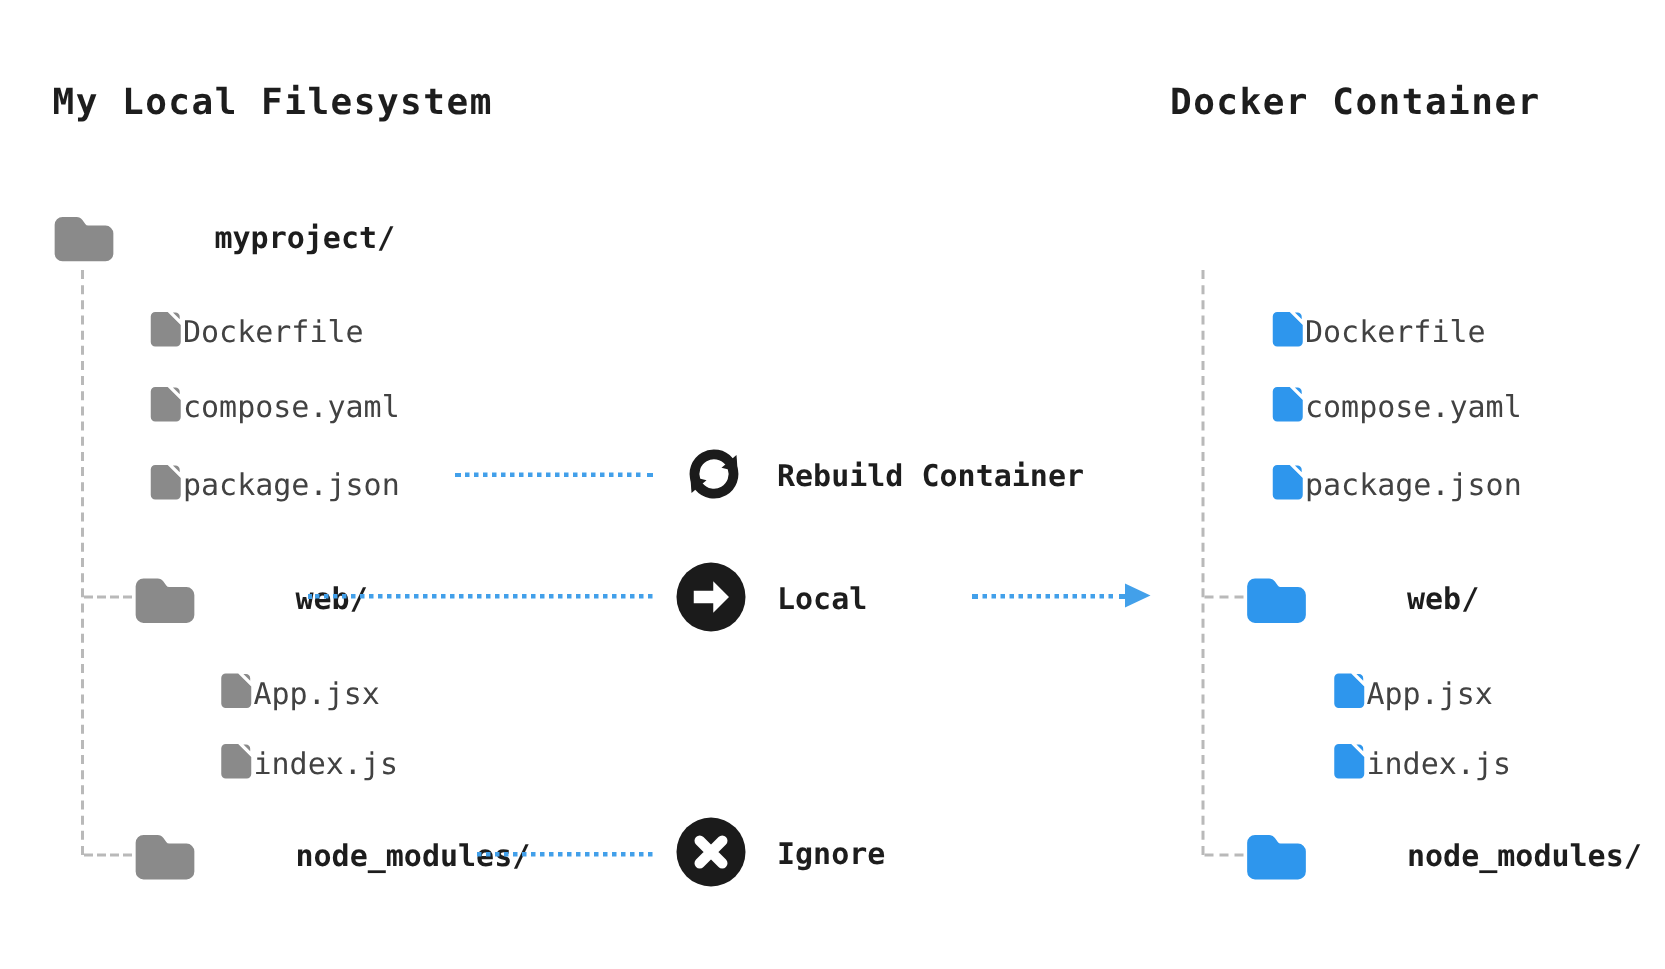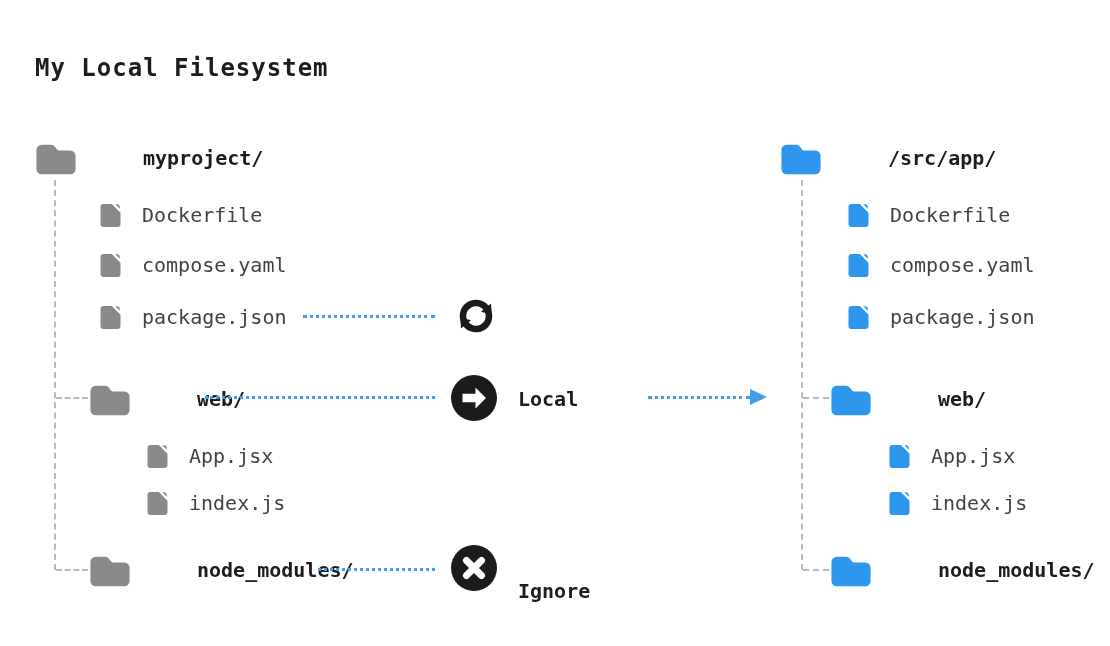--- a/index.html
+++ b/index.html
@@ -6,21 +6,21 @@
   .canvas{
     position:relative;width:1110px;height:646px;background:#ffffff;overflow:hidden;
     font-family:"DejaVu Sans Mono","Liberation Mono",monospace;
   }
   .heading{
     position:absolute;font-size:24px;font-weight:bold;color:#1d1d1d;
     letter-spacing:1px;white-space:pre;
   }
   .row{position:absolute;display:flex;align-items:center;height:36px;}
   .row.folder-row{gap:18px;}
-  .row.file-row{gap:20px;}
+  .row.file-row{align-items:flex-end;}
   .folder-label{font-size:20px;font-weight:bold;color:#1d1d1d;white-space:pre;padding-left:48px;}
   .file-label{font-size:20px;color:#424242;white-space:pre;}
   .icon-folder{width:42px;height:35px;flex:none;}
   .icon-file{width:23px;height:27px;flex:none;}
   .gray{color:#8a8a8a;}
   .blue{color:#2e96ed;}
   .black{color:#1b1b1b;}
   .action-icon{position:absolute;width:48px;height:48px;}
   .action-label{position:absolute;font-size:20px;font-weight:bold;color:#1d1d1d;line-height:24px;white-space:pre;}
   .dot-line{position:absolute;height:0;border-top:3px dotted #42a0ea;}
@@ -64,20 +64,21 @@
     <symbol id="sym-x-circle" viewBox="0 0 48 48">
       <circle cx="24" cy="24" r="23" fill="currentColor"></circle>
       <path fill="none" stroke="#ffffff" stroke-width="7" stroke-linecap="round" d="M16.5 16.5 L31.5 31.5 M31.5 16.5 L16.5 31.5"></path>
     </symbol>
   </defs>
 </svg>
 
 <div class="canvas">
 
   <div class="heading" style="left:35px;top:54px;">My Local Filesystem</div>
+  <div class="heading" style="left:780px;top:54px;">Docker Container</div>
 
   <div class="dash-v" style="left:54px;top:180px;height:390px;"></div>
   <div class="dash-h" style="left:56px;top:397px;width:32px;"></div>
   <div class="dash-h" style="left:56px;top:569px;width:32px;"></div>
 
   <div class="row folder-row" style="left:35px;top:140px;">
     <svg class="icon-folder gray">
         <use href="#sym-folder"></use>
       </svg>
     <span class="folder-label">myproject/</span>
@@ -125,44 +126,39 @@
     <span class="folder-label">node_modules/</span>
   </div>
 
   <div class="dot-line" style="left:303px;top:315px;width:132px;"></div>
   <div class="dot-line" style="left:205px;top:396px;width:230px;"></div>
   <div class="dot-line" style="left:318px;top:568px;width:117px;"></div>
 
   <svg class="action-icon black" style="left:452px;top:292px;">
       <use href="#sym-refresh"></use>
     </svg>
+  <div class="action-label" style="left:518px;top:305px;">Rebuild Container</div>
 
   <svg class="action-icon black" style="left:450px;top:374px;">
       <use href="#sym-arrow-circle"></use>
     </svg>
   <div class="action-label" style="left:518px;top:387px;">Local</div>
 
   <svg class="action-icon black" style="left:450px;top:544px;">
       <use href="#sym-x-circle"></use>
     </svg>
-  <div class="action-label" style="left:518px;top:557px;margin-top:22px;">Ignore</div>
+  <div class="action-label" style="left:518px;top:557px;">Ignore</div>
 
   <div class="dot-line" style="left:648px;top:396px;width:102px;"></div>
   <div class="arrow-head" style="left:750px;top:389px;"></div>
 
   <div class="dash-v" style="left:801px;top:180px;height:390px;"></div>
   <div class="dash-h" style="left:803px;top:397px;width:26px;"></div>
   <div class="dash-h" style="left:803px;top:569px;width:26px;"></div>
 
-  <div class="row folder-row" style="left:780px;top:140px;">
-    <svg class="icon-folder blue">
-        <use href="#sym-folder"></use>
-      </svg>
-    <span class="folder-label">/src/app/</span>
-  </div>
   <div class="row file-row" style="left:847px;top:197px;">
     <svg class="icon-file blue">
         <use href="#sym-file"></use>
       </svg>
     <span class="file-label">Dockerfile</span>
   </div>
   <div class="row file-row" style="left:847px;top:247px;">
     <svg class="icon-file blue">
         <use href="#sym-file"></use>
       </svg>

